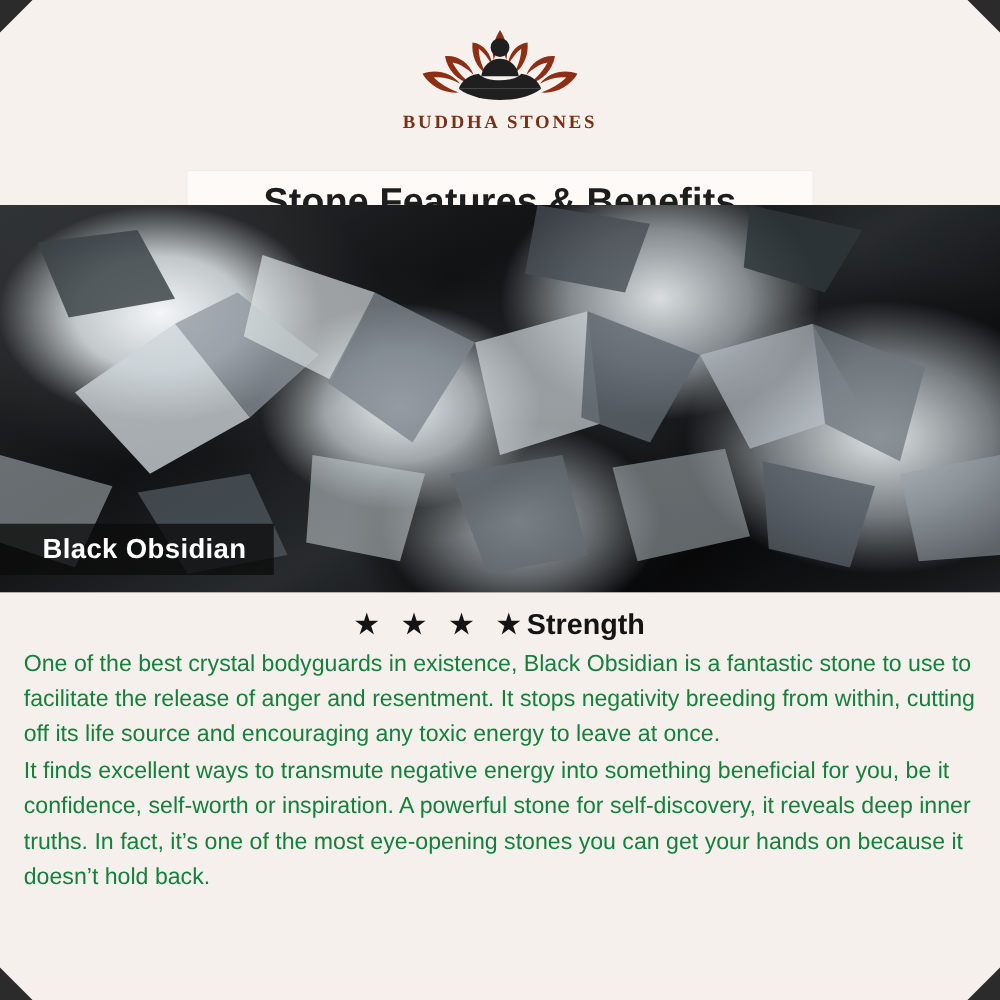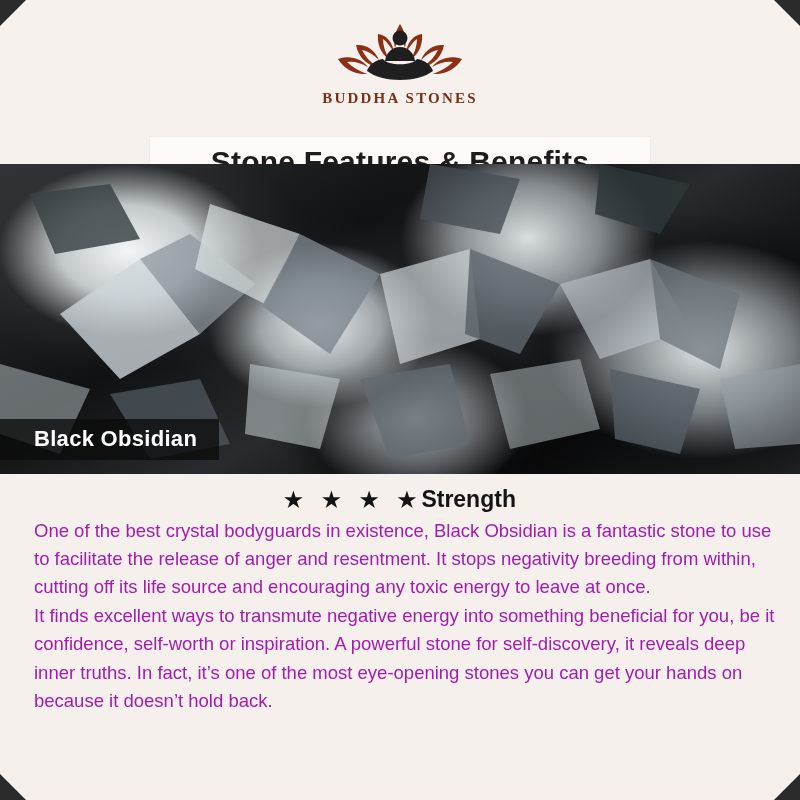--- a/index.html
+++ b/index.html
@@ -157,24 +157,24 @@
     color: #141414;
     white-space: nowrap;
   }
   .benefit .star {
     font-size: 21px;
     margin-right: 5px;
     color: #141414;
     line-height: 1;
   }
   .body-text p {
-    margin: 0 0 0 16px;
+    margin: 0 0 0 1px;
     font-size: 18.5px;
     line-height: 1.52;
-    color: #a21caf;
+    color: #15803d;
   }
   .body-text p + p {
     margin-top: 1px;
   }
 </style>
 </head>
 <body>
 
 <div class="page">
 

